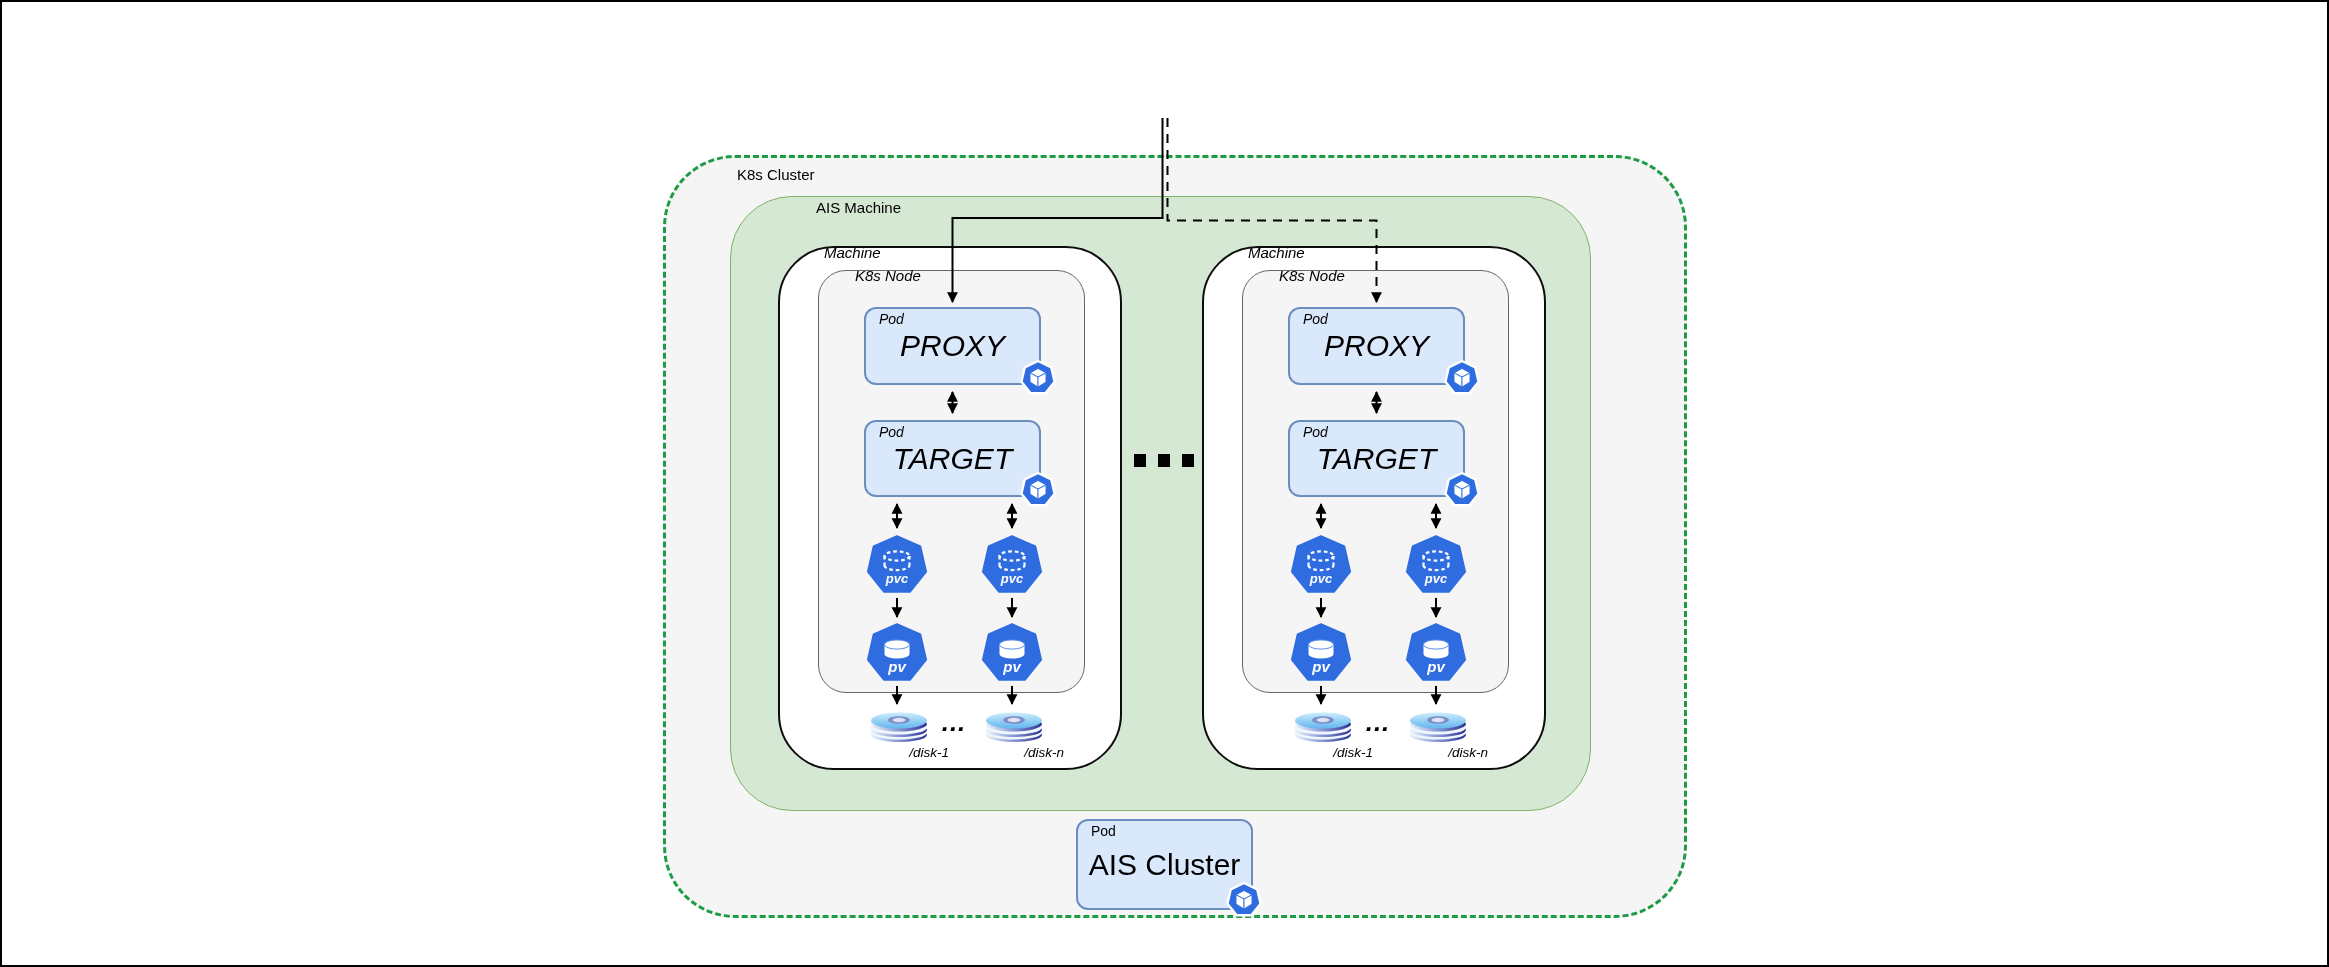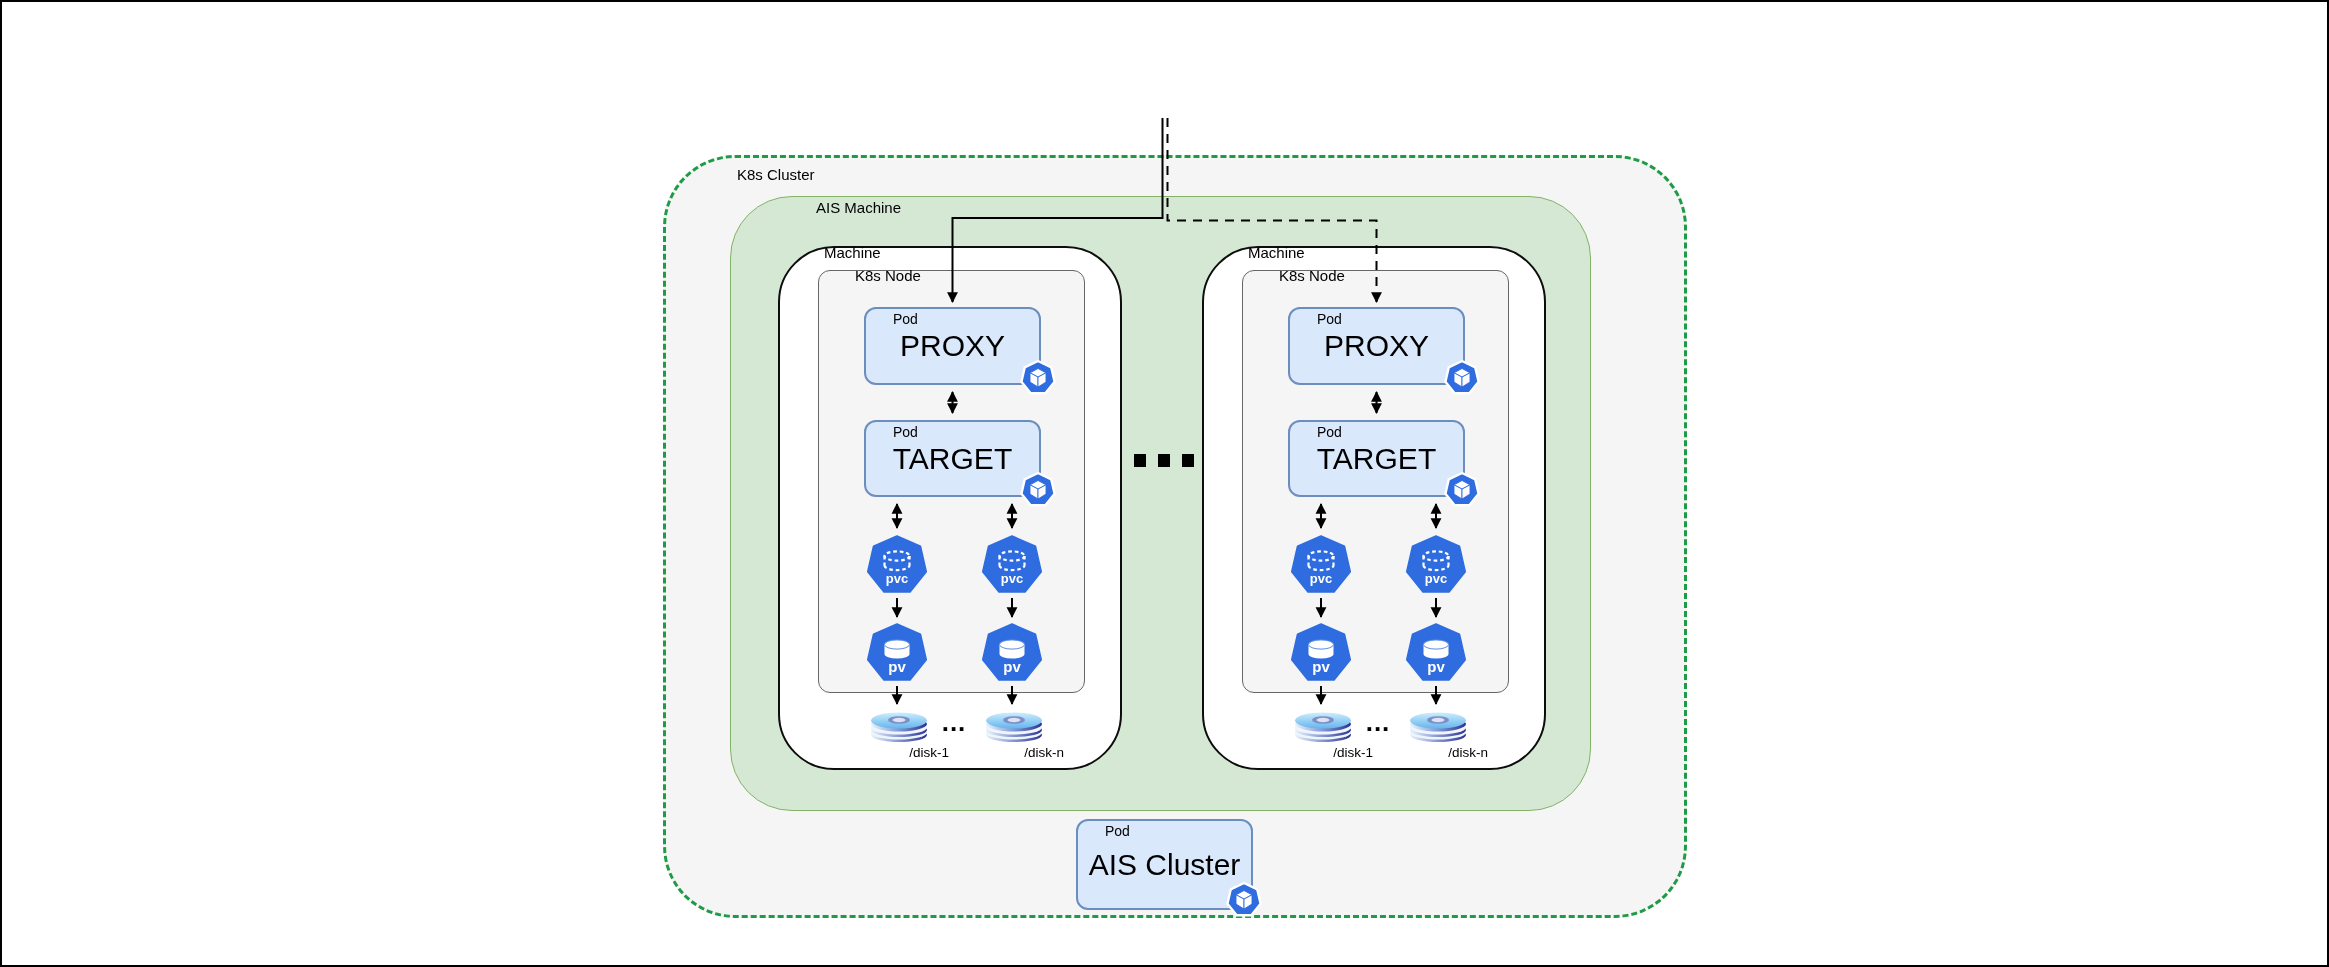--- a/index.html
+++ b/index.html
@@ -9,33 +9,33 @@
   
   .k8s-cluster { position:absolute; left:663px; top:155px; width:1024px; height:763px;
     background:#f5f5f5; border:3px dashed #1e9b45; border-radius:72px; box-sizing:border-box; }
   .k8s-cluster-label { position:absolute; left:71px; top:8px; font-size:15px; color:#000; }
 
   .ais-cluster { position:absolute; left:64px; top:38px; width:861px; height:615px;
     background:#d5e8d4; border:1.5px solid #82b366; border-radius:62px; box-sizing:border-box; }
   .ais-cluster-label { position:absolute; left:85px; top:2px; font-size:15px; color:#000; }
 
   .machine { position:absolute; top:246px; width:344px; height:524px; background:#ffffff;
-    border:2px solid #0d0d0d; border-radius:56px; box-sizing:border-box; }
+    border:2px solid #0d0d0d; border-radius:56px; box-sizing:border-box;font-style:italic; }
   #machine-0 { left:778px; }
   #machine-1 { left:1202px; }
   .machine-label { position:absolute; left:44px; top:-4px; font-size:15px; color:#000; background:transparent; }
 
   .k8s-node { position:absolute; left:38px; top:22px; width:267px; height:423px; background:#f5f5f5;
-    border:1.5px solid #666; border-radius:12px; box-sizing:border-box; }
+    border:1.5px solid #666; border-radius:28px; box-sizing:border-box; }
   .node-label { position:absolute; left:36px; top:-4px; font-size:15px; color:#000; }
 
   
   .pod { position:absolute; background:#dae8fc; border:2px solid #6c8ebf; border-radius:12px;
     box-sizing:border-box; display:flex; align-items:center; justify-content:center; }
-  .pod .tag { position:absolute; left:27px; top:2px; font-size:14px; color:#000; }
+  .pod .tag { position:absolute; left:13px; top:2px; font-size:14px; color:#000; }
   .pod .title { font-size:30px; color:#000; }
   .pod-proxy  { left:45px; top:36px;  width:177px; height:78px; }
   .pod-target { left:45px; top:149px; width:177px; height:77px; }
   .pod-operator { position:absolute; left:1076px; top:819px; width:177px; height:91px; }
 
   .cube-badge { position:absolute; width:38px; height:37px; right:-18px; bottom:-13px; }
   .pod-operator .cube-badge { right:-12px; bottom:-10px; }
 
   
   .pvc-icon, .pv-icon { position:absolute; width:62px; height:60px; }

